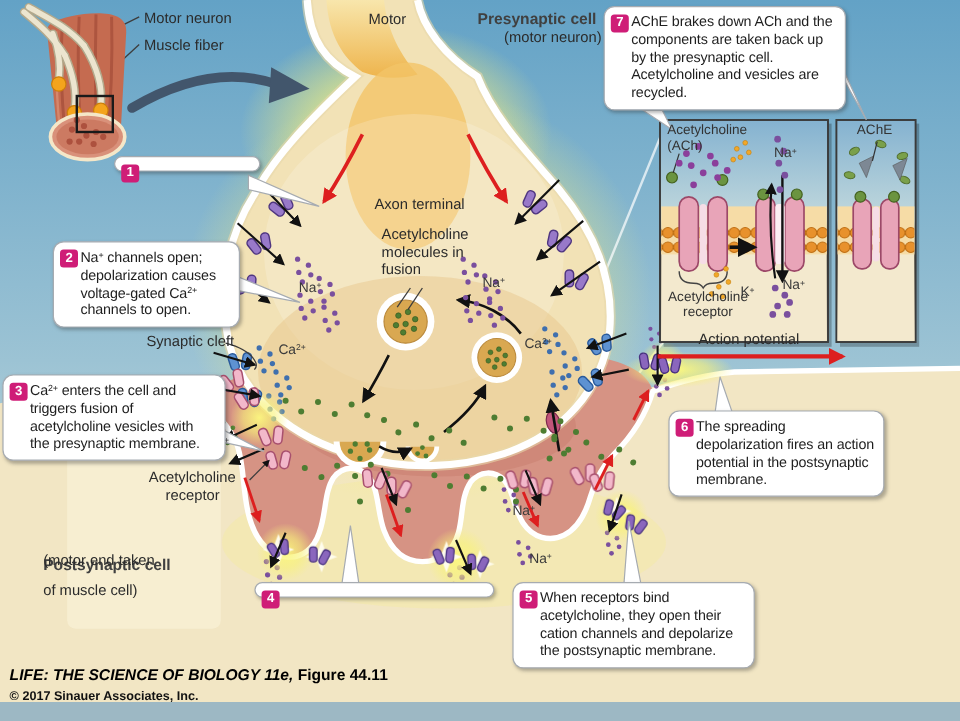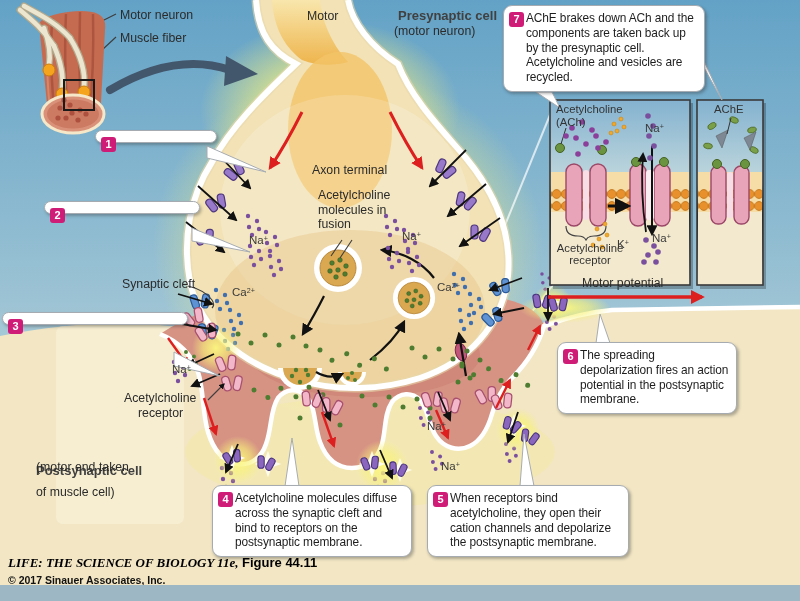--- a/index.html
+++ b/index.html
@@ -9,21 +9,21 @@
   .lbl{position:absolute;font-size:12.3px;color:#2b2b2b;line-height:1.18;white-space:nowrap;}
   .lbl.b{font-weight:bold;color:#404040;font-size:13px;}
   .ion{position:absolute;font-size:11.5px;color:#3a3a3a;white-space:nowrap;}
   .ion sup,.co sup,.lbl sup{font-size:0.62em;vertical-align:baseline;position:relative;top:-0.45em;}
   .co{position:absolute;box-sizing:border-box;background:#fff;border:1.2px solid #a6abb1;
       border-radius:9px;box-shadow:1.5px 2px 3px rgba(50,50,50,.35);
       padding:5px 7px 6px 22px;font-size:11.9px;letter-spacing:-0.1px;line-height:1.24;color:#1e1e1e;}
   .co .badge{position:absolute;left:5px;top:6px;width:15px;height:15px;line-height:15px;
       background:#cf1d77;color:#fff;font-weight:bold;font-size:11px;text-align:center;border-radius:3px;}
   .footer1{position:absolute;font-size:13px;font-weight:bold;color:#000;white-space:nowrap;}
-  .footer1 .it{font-style:italic;font-family:Liberation Serif, serif;}
+  .footer1 .it{font-style:italic;}
   .footer2{position:absolute;font-size:10.5px;font-weight:bold;color:#111;white-space:nowrap;}
   .inlbl{position:absolute;font-size:11.3px;color:#333;white-space:nowrap;}
   .ctr{text-align:center;}
 </style>
 </head>
 <body>
 
 <div class="stage">
 
 <svg class="art" width="800" height="601" viewBox="0 0 800 601">
@@ -442,36 +442,36 @@
   <polygon points="596,343 610,343 600,314"></polygon>
   <polygon points="536,92 552,92 560,108"></polygon>
   <polygon points="698,48 702,64 722,100"></polygon>
 </g>
 </svg>
 
 <span class="lbl" style="left:120px;top:8px">Motor neuron</span>
 <span class="lbl" style="left:120px;top:31px">Muscle fiber</span>
 <span class="lbl" style="left:307px;top:9px">Motor</span>
 <span class="lbl b" style="left:398px;top:8px">Presynaptic cell</span>
-<span class="lbl" style="left:394px;top:24px">(motor neuron)</span>
+<span class="lbl" style="left:420px;top:24px">(motor neuron)</span>
 <span class="lbl" style="left:312px;top:163px">Axon terminal</span>
 <div class="lbl" style="left:318px;top:188px;white-space:normal;width:100px">
   <span>Acetylcholine</span><br>
   <span>molecules in</span><br>
   <span>fusion</span>
 </div>
 <span class="lbl" style="left:122px;top:277px">Synaptic cleft</span>
 <div class="lbl" style="left:124px;top:391px">
   <span>Acetylcholine</span><br>
   <span style="margin-left:14px">receptor</span>
 </div>
 <span class="lbl b" style="left:36px;top:463px">Postsynaptic cell</span>
 <span class="lbl" style="left:36px;top:460px">(motor end taken</span>
 <span class="lbl" style="left:36px;top:485px">of muscle cell)</span>
-<span class="lbl" style="left:582px;top:276px">Motor potential</span>
+<span class="lbl" style="left:582px;top:276px">Action potential</span>
 
 <span class="ion" style="left:249px;top:234px"><span>Na</span><sup>+</sup></span>
 <span class="ion" style="left:402px;top:230px"><span>Na</span><sup>+</sup></span>
 <span class="ion" style="left:172px;top:363px"><span>Na</span><sup>+</sup></span>
 <span class="ion" style="left:427px;top:420px"><span>Na</span><sup>+</sup></span>
 <span class="ion" style="left:441px;top:460px"><span>Na</span><sup>+</sup></span>
 <span class="ion" style="left:232px;top:286px"><span>Ca</span><sup>2+</sup></span>
 <span class="ion" style="left:437px;top:281px"><span>Ca</span><sup>2+</sup></span>
 
 <span class="inlbl" style="left:556px;top:103px">Acetylcholine</span>
@@ -483,27 +483,28 @@
   <span>Acetylcholine</span><br>
   <span>receptor</span>
 </div>
 <span class="inlbl" style="left:714px;top:103px">AChE</span>
 
 <div class="co" style="left:95px;top:130px;width:122px">
   <span class="badge">1</span>
 </div>
 <div class="co" style="left:44px;top:201px;width:156px">
   <span class="badge">2</span>
+  <span><span>Na</span><sup>+</sup><span> channels open; depolarization causes voltage-gated Ca</span><sup>2+</sup><span> channels to open.</span></span>
 </div>
 <div class="co" style="left:2px;top:312px;width:186px">
   <span class="badge">3</span>
+  <span><span>Ca</span><sup>2+</sup><span> enters the cell and triggers fusion of acetylcholine vesicles with the presynaptic membrane.</span></span>
 </div>
 <div class="co" style="left:212px;top:485px;width:200px">
   <span class="badge">4</span>
-  <span>Acetylcholine molecules diffuse across the synaptic cleft and bind to receptors on the postsynaptic membrane.</span>
 </div>
 <div class="co" style="left:427px;top:485px;width:202px">
   <span class="badge">5</span>
   <span>When receptors bind acetylcholine, they open their cation channels and depolarize the postsynaptic membrane.</span>
 </div>
 <div class="co" style="left:557px;top:342px;width:180px">
   <span class="badge">6</span>
   <span>The spreading depolarization fires an action potential in the postsynaptic membrane.</span>
 </div>
 <div class="co" style="left:503px;top:5px;width:202px">

